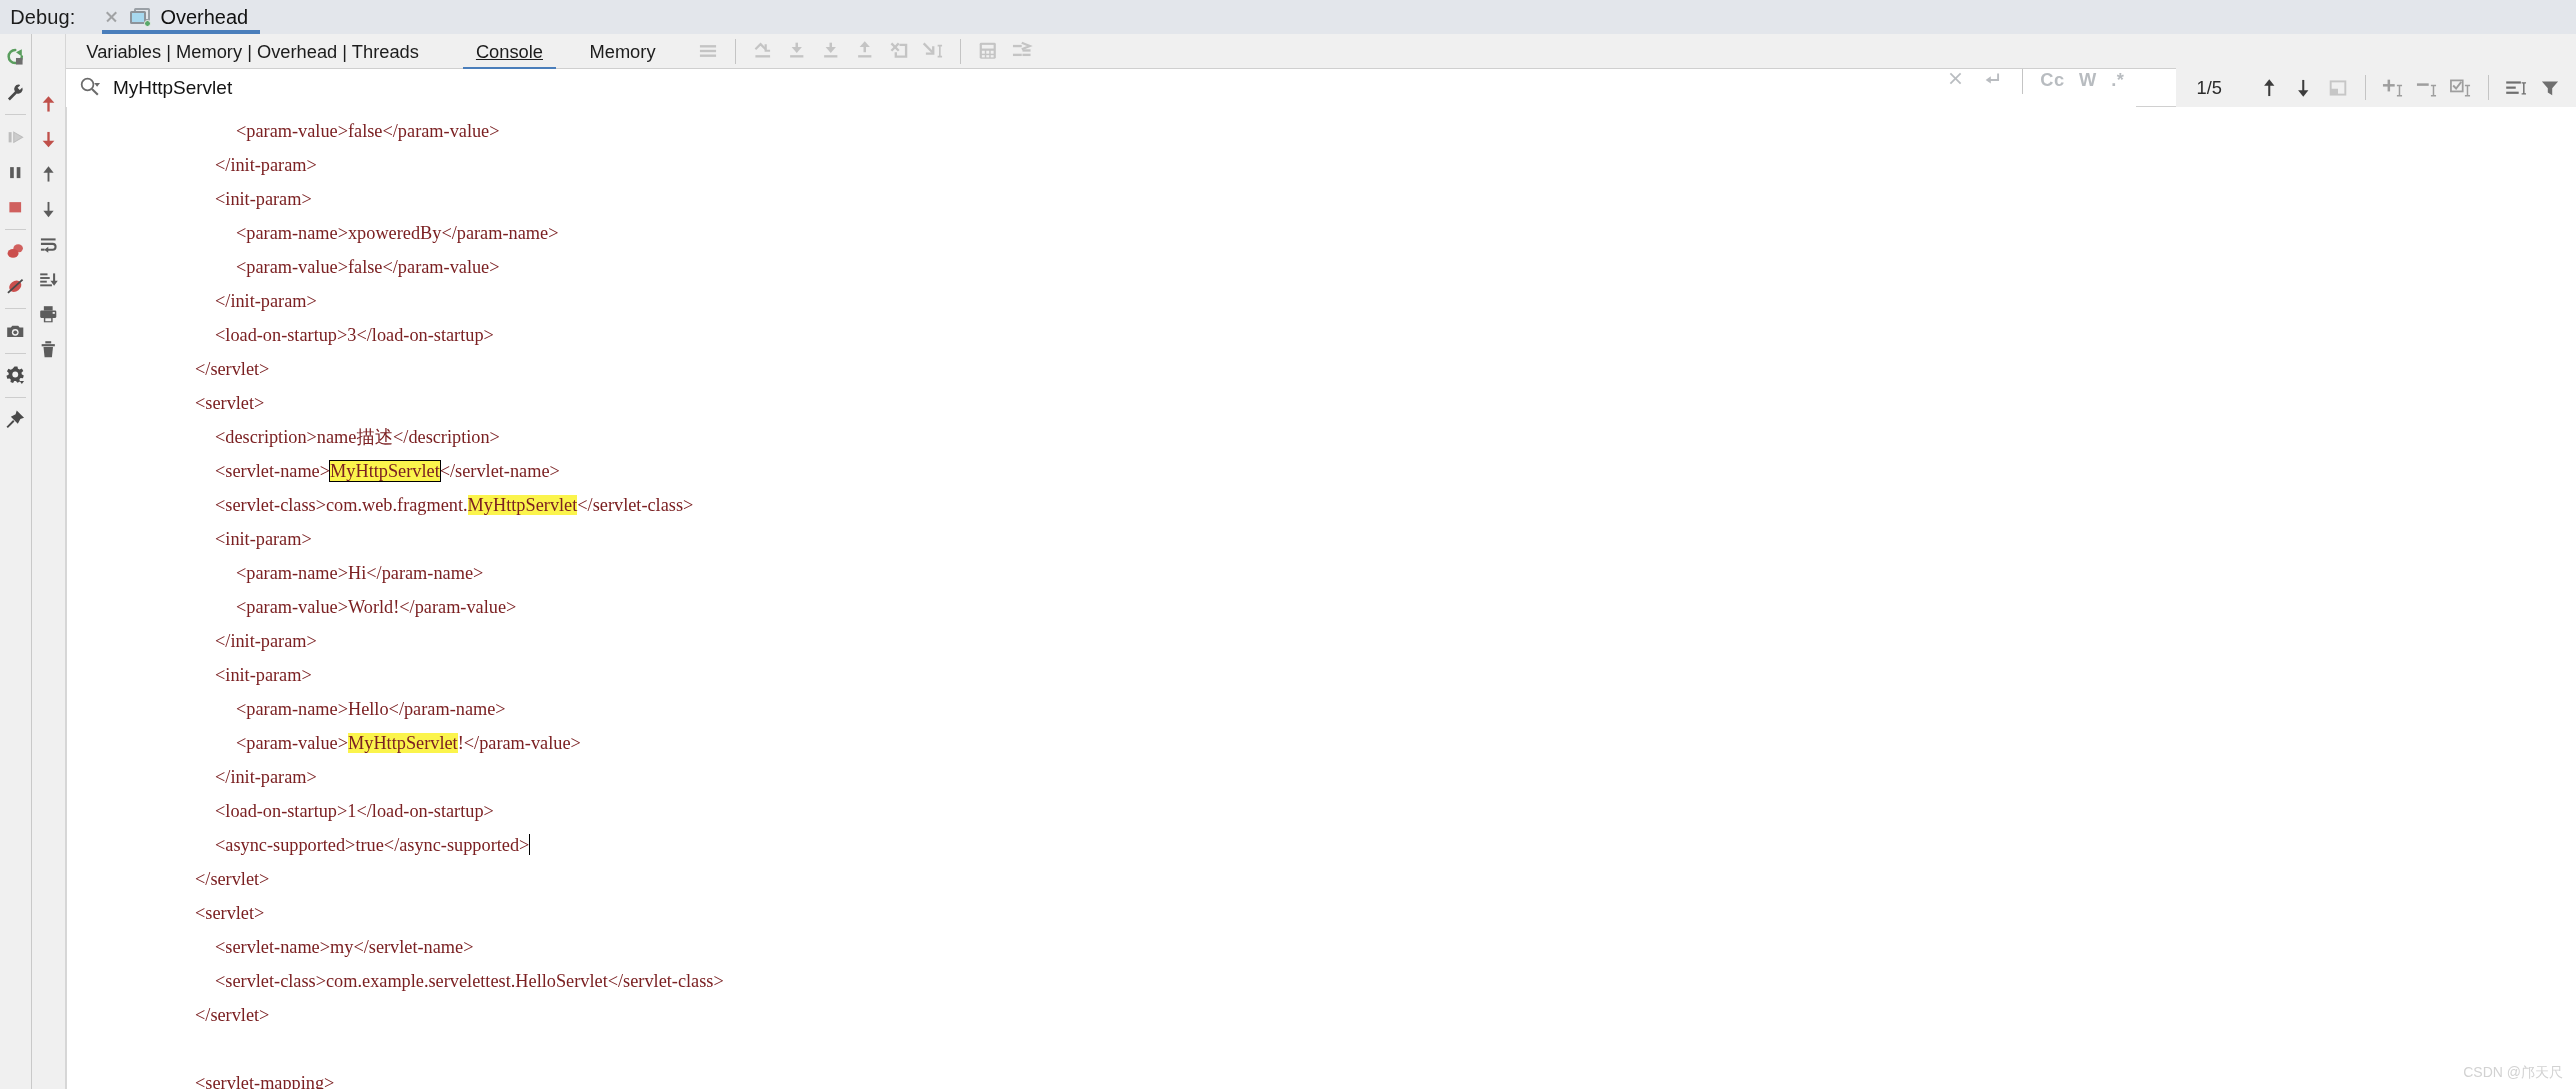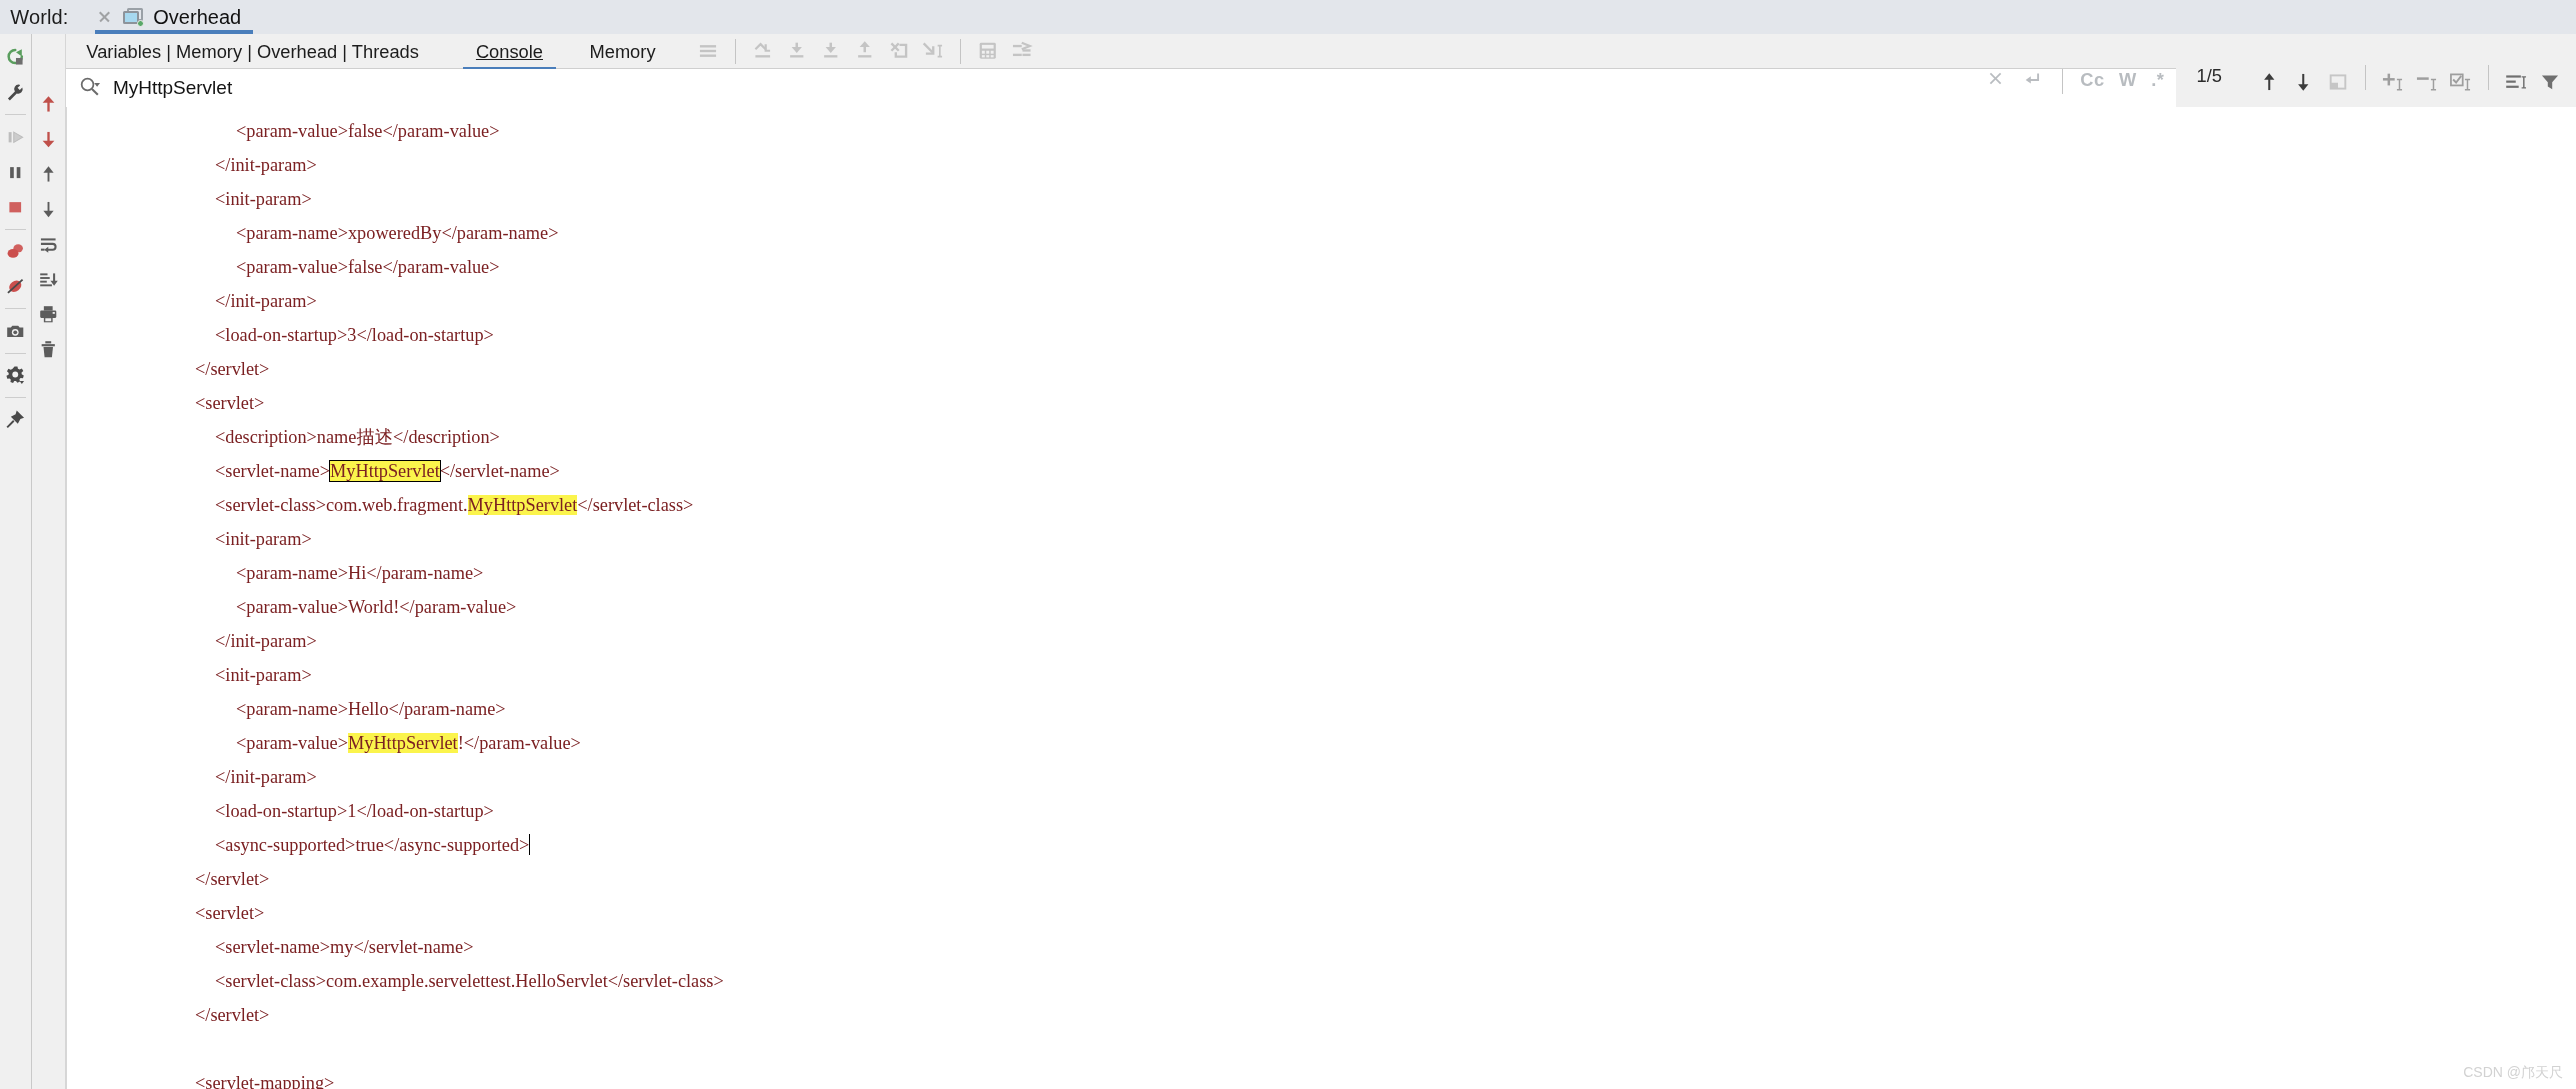--- a/index.html
+++ b/index.html
@@ -119,21 +119,21 @@
   .search-left { display: flex; align-items: center; flex: 1; min-width: 0; padding-left: 11.7px; }
   .search-input-text {
     font-size: 19px; color: #141414; margin-left: 11.7px;
     font-family: "Liberation Sans", sans-serif;
   }
   .opt-toggle {
     font-size: 18.3px; color: #b8bcc0; font-weight: bold;
     padding: 0 7.3px; letter-spacing: 0.4px;
   }
   .counter { font-size: 18.3px; color: #2b2b2b; padding: 0 11.7px; }
-  .searchrow-right { display: flex; background: #f0f0f0; height: 46px; padding: 0 8.8px;}
+  .searchrow-right { display: flex; align-items: center; background: #f0f0f0; height: 46px; padding: 0 8.8px; margin-left: 40px;}
   .sbar-white { background: #ffffff; height: 38px; display: flex; align-items: center; }
 
   
   .console {
     flex: 1; background: #ffffff; position: relative; overflow: hidden;
     border-left: 0.7px solid #d7d7d7;
   }
   .console-lines {
     padding: 7.3px 0 0 0;
     font-family: "DejaVu Sans Mono", monospace;
@@ -152,21 +152,21 @@
   .watermark {
     position: absolute; right: 13px; bottom: 7.3px;
     font-size: 14px; color: #d2d2d2;
     font-family: "Liberation Sans", sans-serif;
   }
 </style>
 </head>
 <body>
 
 <div class="tabstrip">
-  <div class="debug-label">World:</div>
+  <div class="debug-label">Debug:</div>
   <div class="tab">
     <span class="close-x"></span>
     <span class="run-ico">
       <span class="frame-back"></span>
         <span class="frame-front"></span>
         <span class="dot"></span>
     </span>
     <span class="tab-title">Overhead</span>
     <span class="tab-underline"></span>
   </div>

